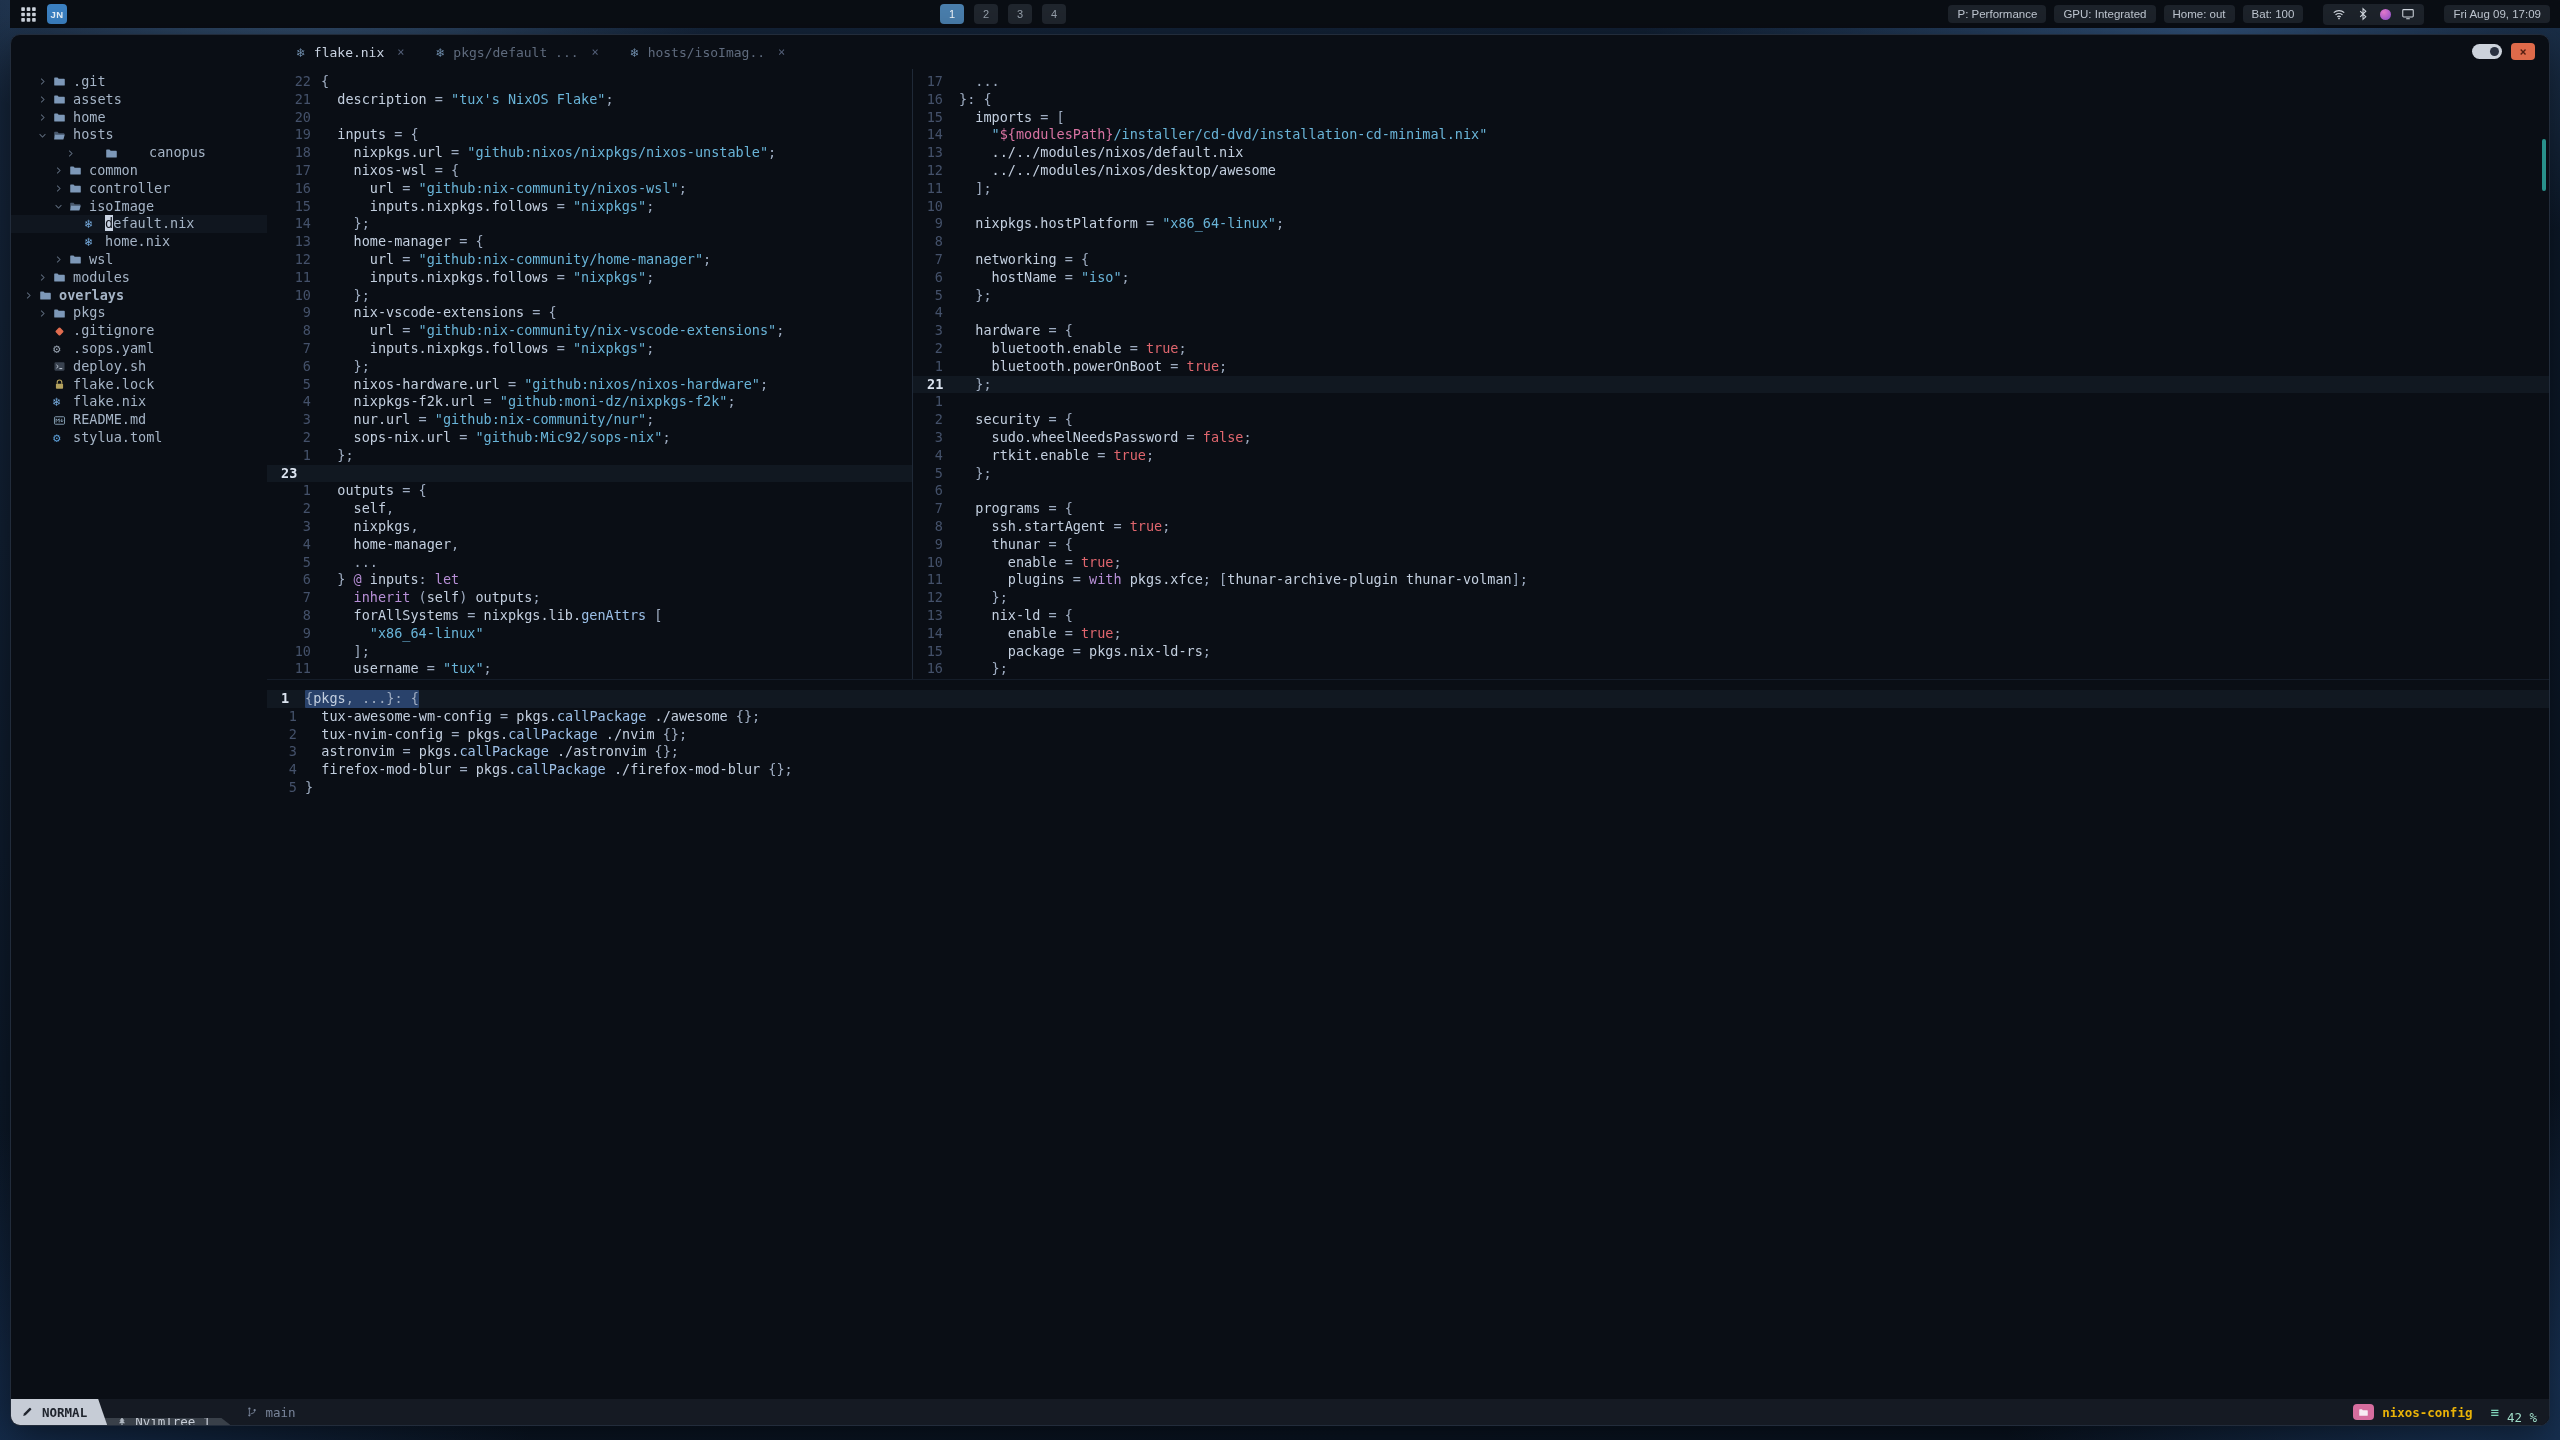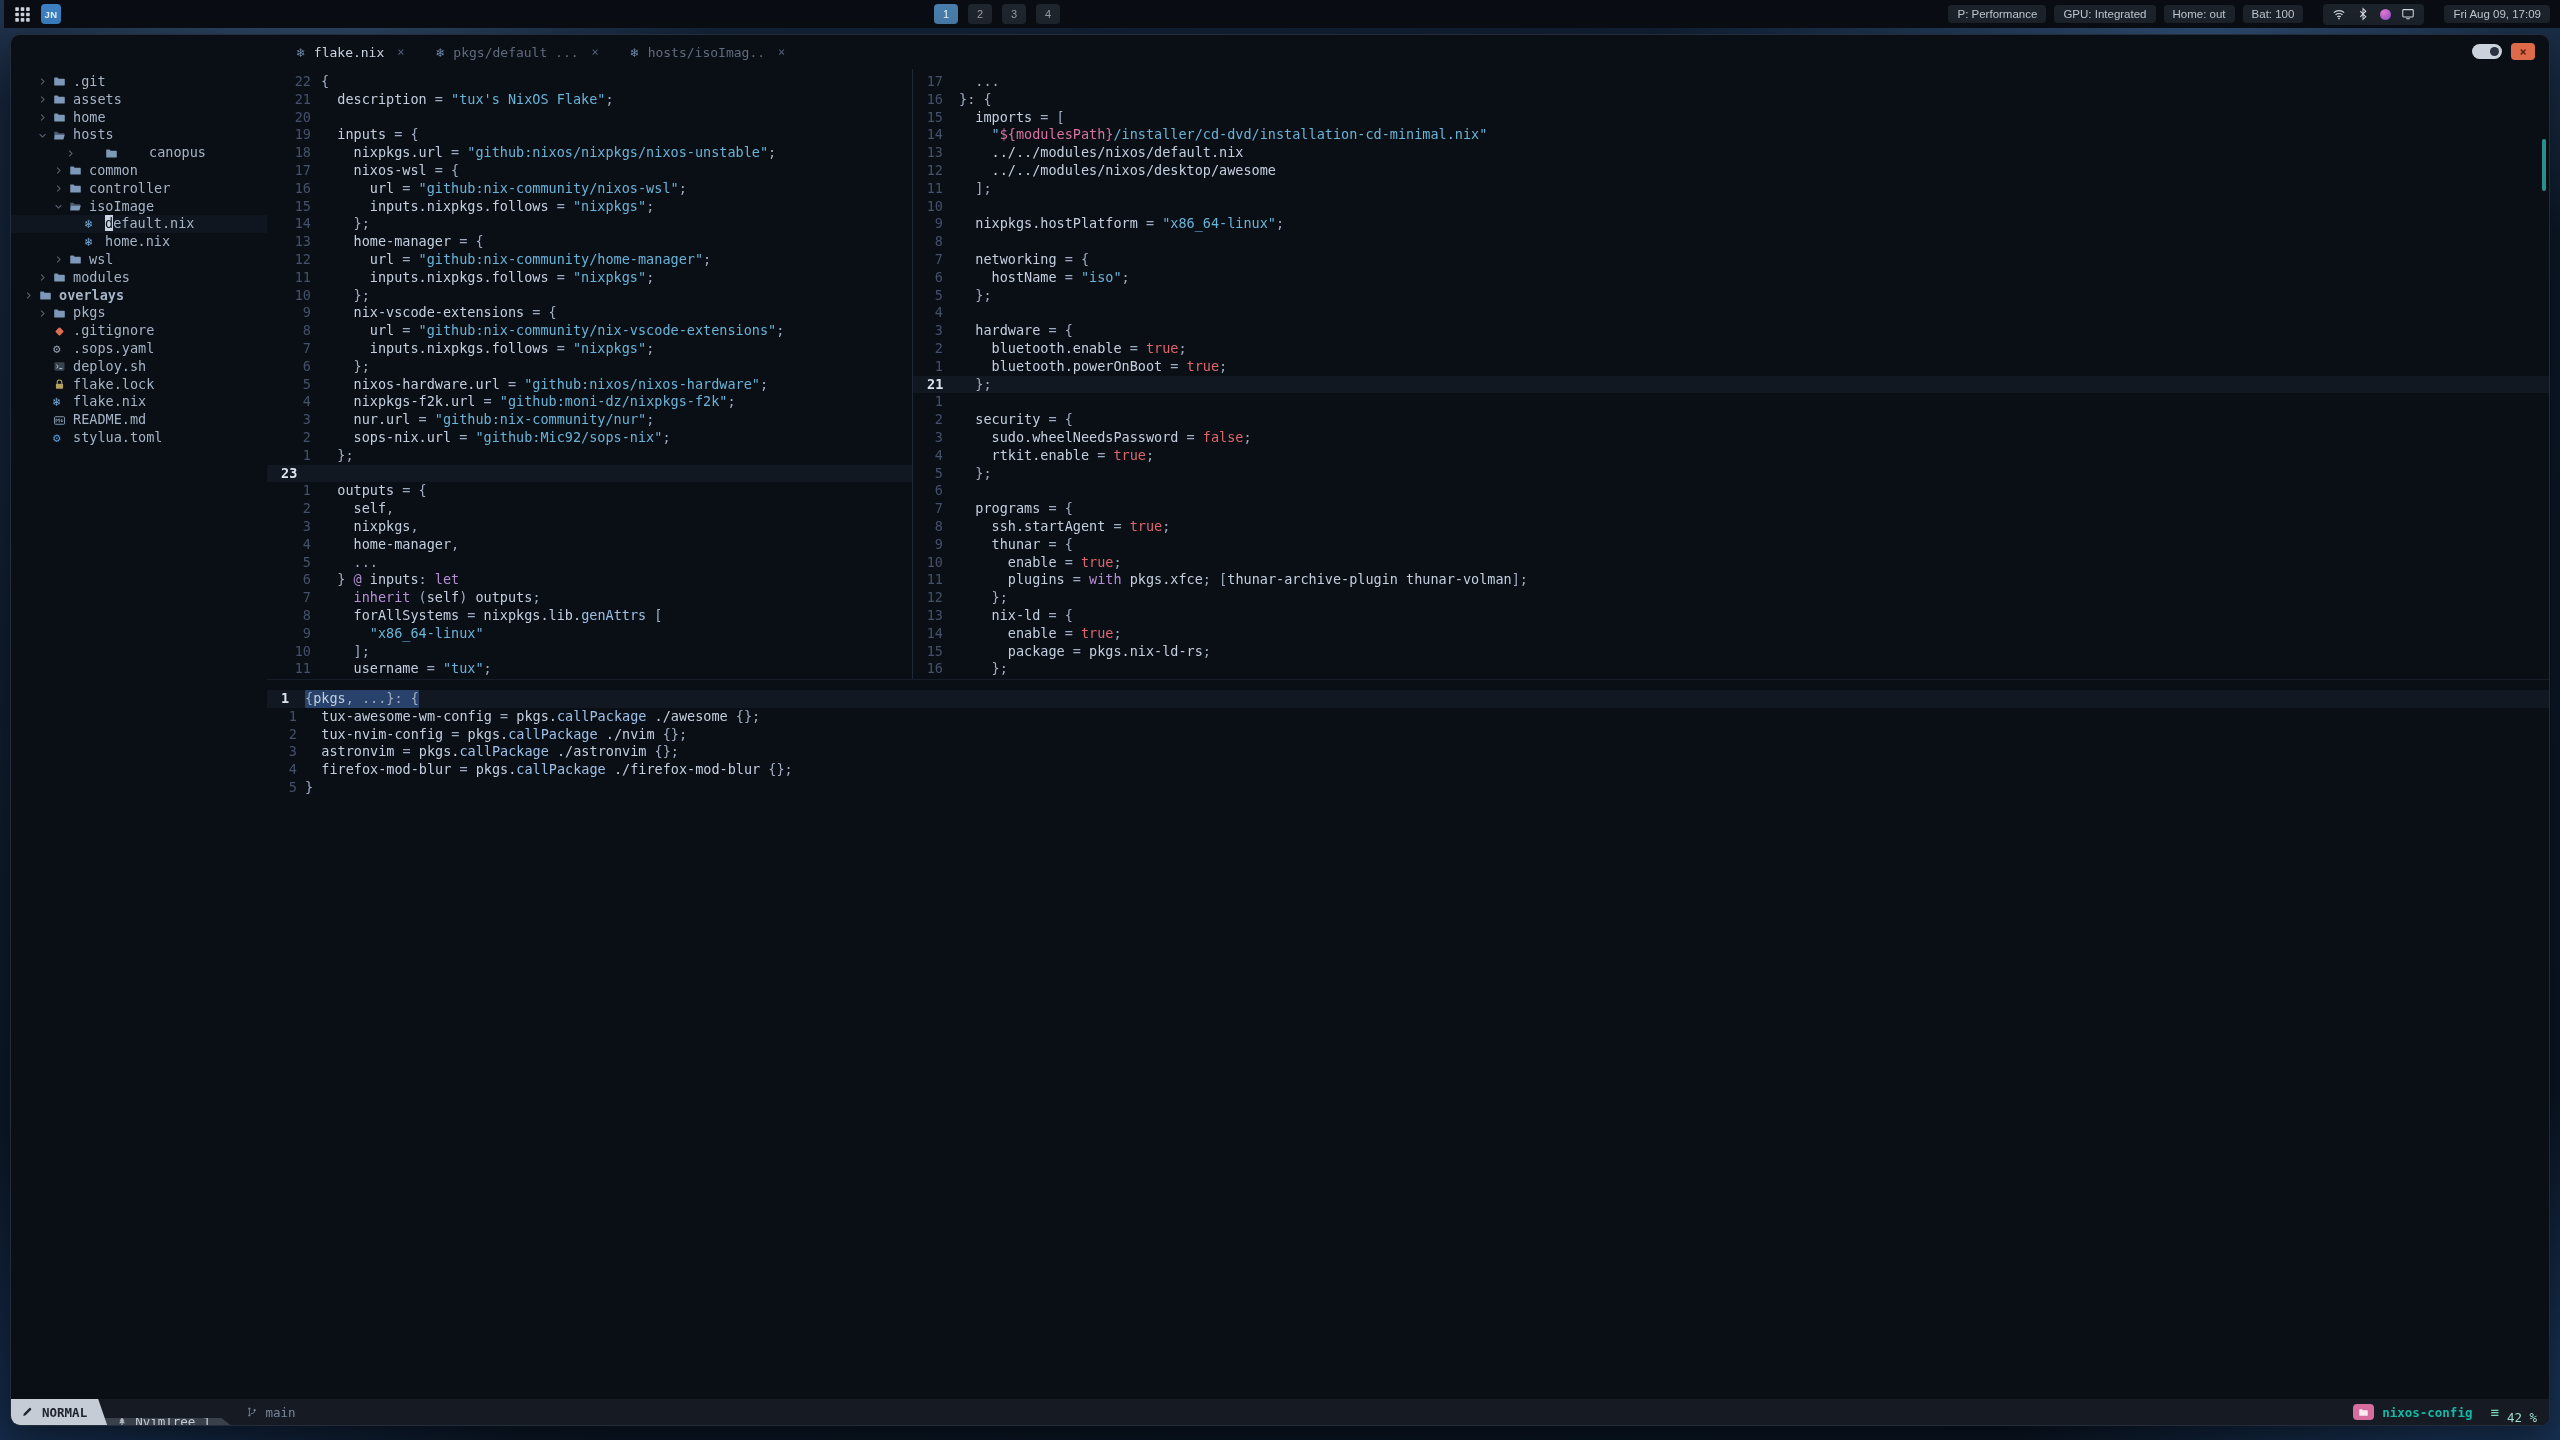--- a/index.html
+++ b/index.html
@@ -11,21 +11,21 @@
       radial-gradient(900px 420px at 86% 2%, rgba(80,130,190,.5), transparent 62%),
       radial-gradient(800px 520px at 97% 97%, rgba(45,95,160,.5), transparent 60%),
       radial-gradient(800px 520px at 2% 100%, rgba(35,75,130,.45), transparent 60%),
       linear-gradient(160deg,#17283f,#0d1a2b 45%,#0a1422);
     position:relative;
   }
   svg{ display:block; }
 
   
   .topbar{
-    position:absolute; top:0; left:4px; right:0; height:28px;
+    position:absolute; top:0; left:10px; right:0; height:28px;
     background:#0a0e14; display:flex; align-items:center; padding:0 10px;
     font-size:11.5px; color:#c6cdd6;
   }
   .tb-left{ display:flex; align-items:center; gap:10px; }
   .tb-menu{ width:17px; height:17px; color:#cfd6df; }
   .tb-logo{
     width:20px; height:20px; background:#3c82c4; color:#eaf3fb;
     border-radius:4px; display:flex; align-items:center; justify-content:center;
     font-weight:bold; font-size:9.5px; letter-spacing:.5px;
   }
@@ -135,21 +135,21 @@
     margin-top:19px;
   }
   .sl-buf .ic{ width:12px; height:12px; color:#aeb6c0; }
   .sl-branch{ display:flex; align-items:center; gap:7px; color:#79859a; margin-left:16px; }
   .sl-branch .ic{ width:12px; height:12px; }
   .sl-spacer{ flex:1; }
   .sl-right{ display:flex; align-items:center; padding-right:12px; gap:8px; }
   .sl-proj-badge{ width:21px; height:16px; background:#d66d9e; border-radius:4px;
     display:inline-flex; align-items:center; justify-content:center; }
   .sl-proj-badge svg{ width:11px; height:11px; }
-  .sl-proj{ color:#14b8a6; font-weight:bold; margin-right:10px; }
+  .sl-proj{ color:#eab308; font-weight:bold; margin-right:10px; }
   .sl-lines{ color:#7fd3b8; font-size:14px; }
   .sl-pos{ color:#9fdcc8;margin-top:11px; }
 </style>
 </head>
 <body>
 
 <div class="topbar">
   <div class="tb-left">
     <span class="tb-menu">
       <svg viewBox="0 0 16 16" fill="currentColor">

